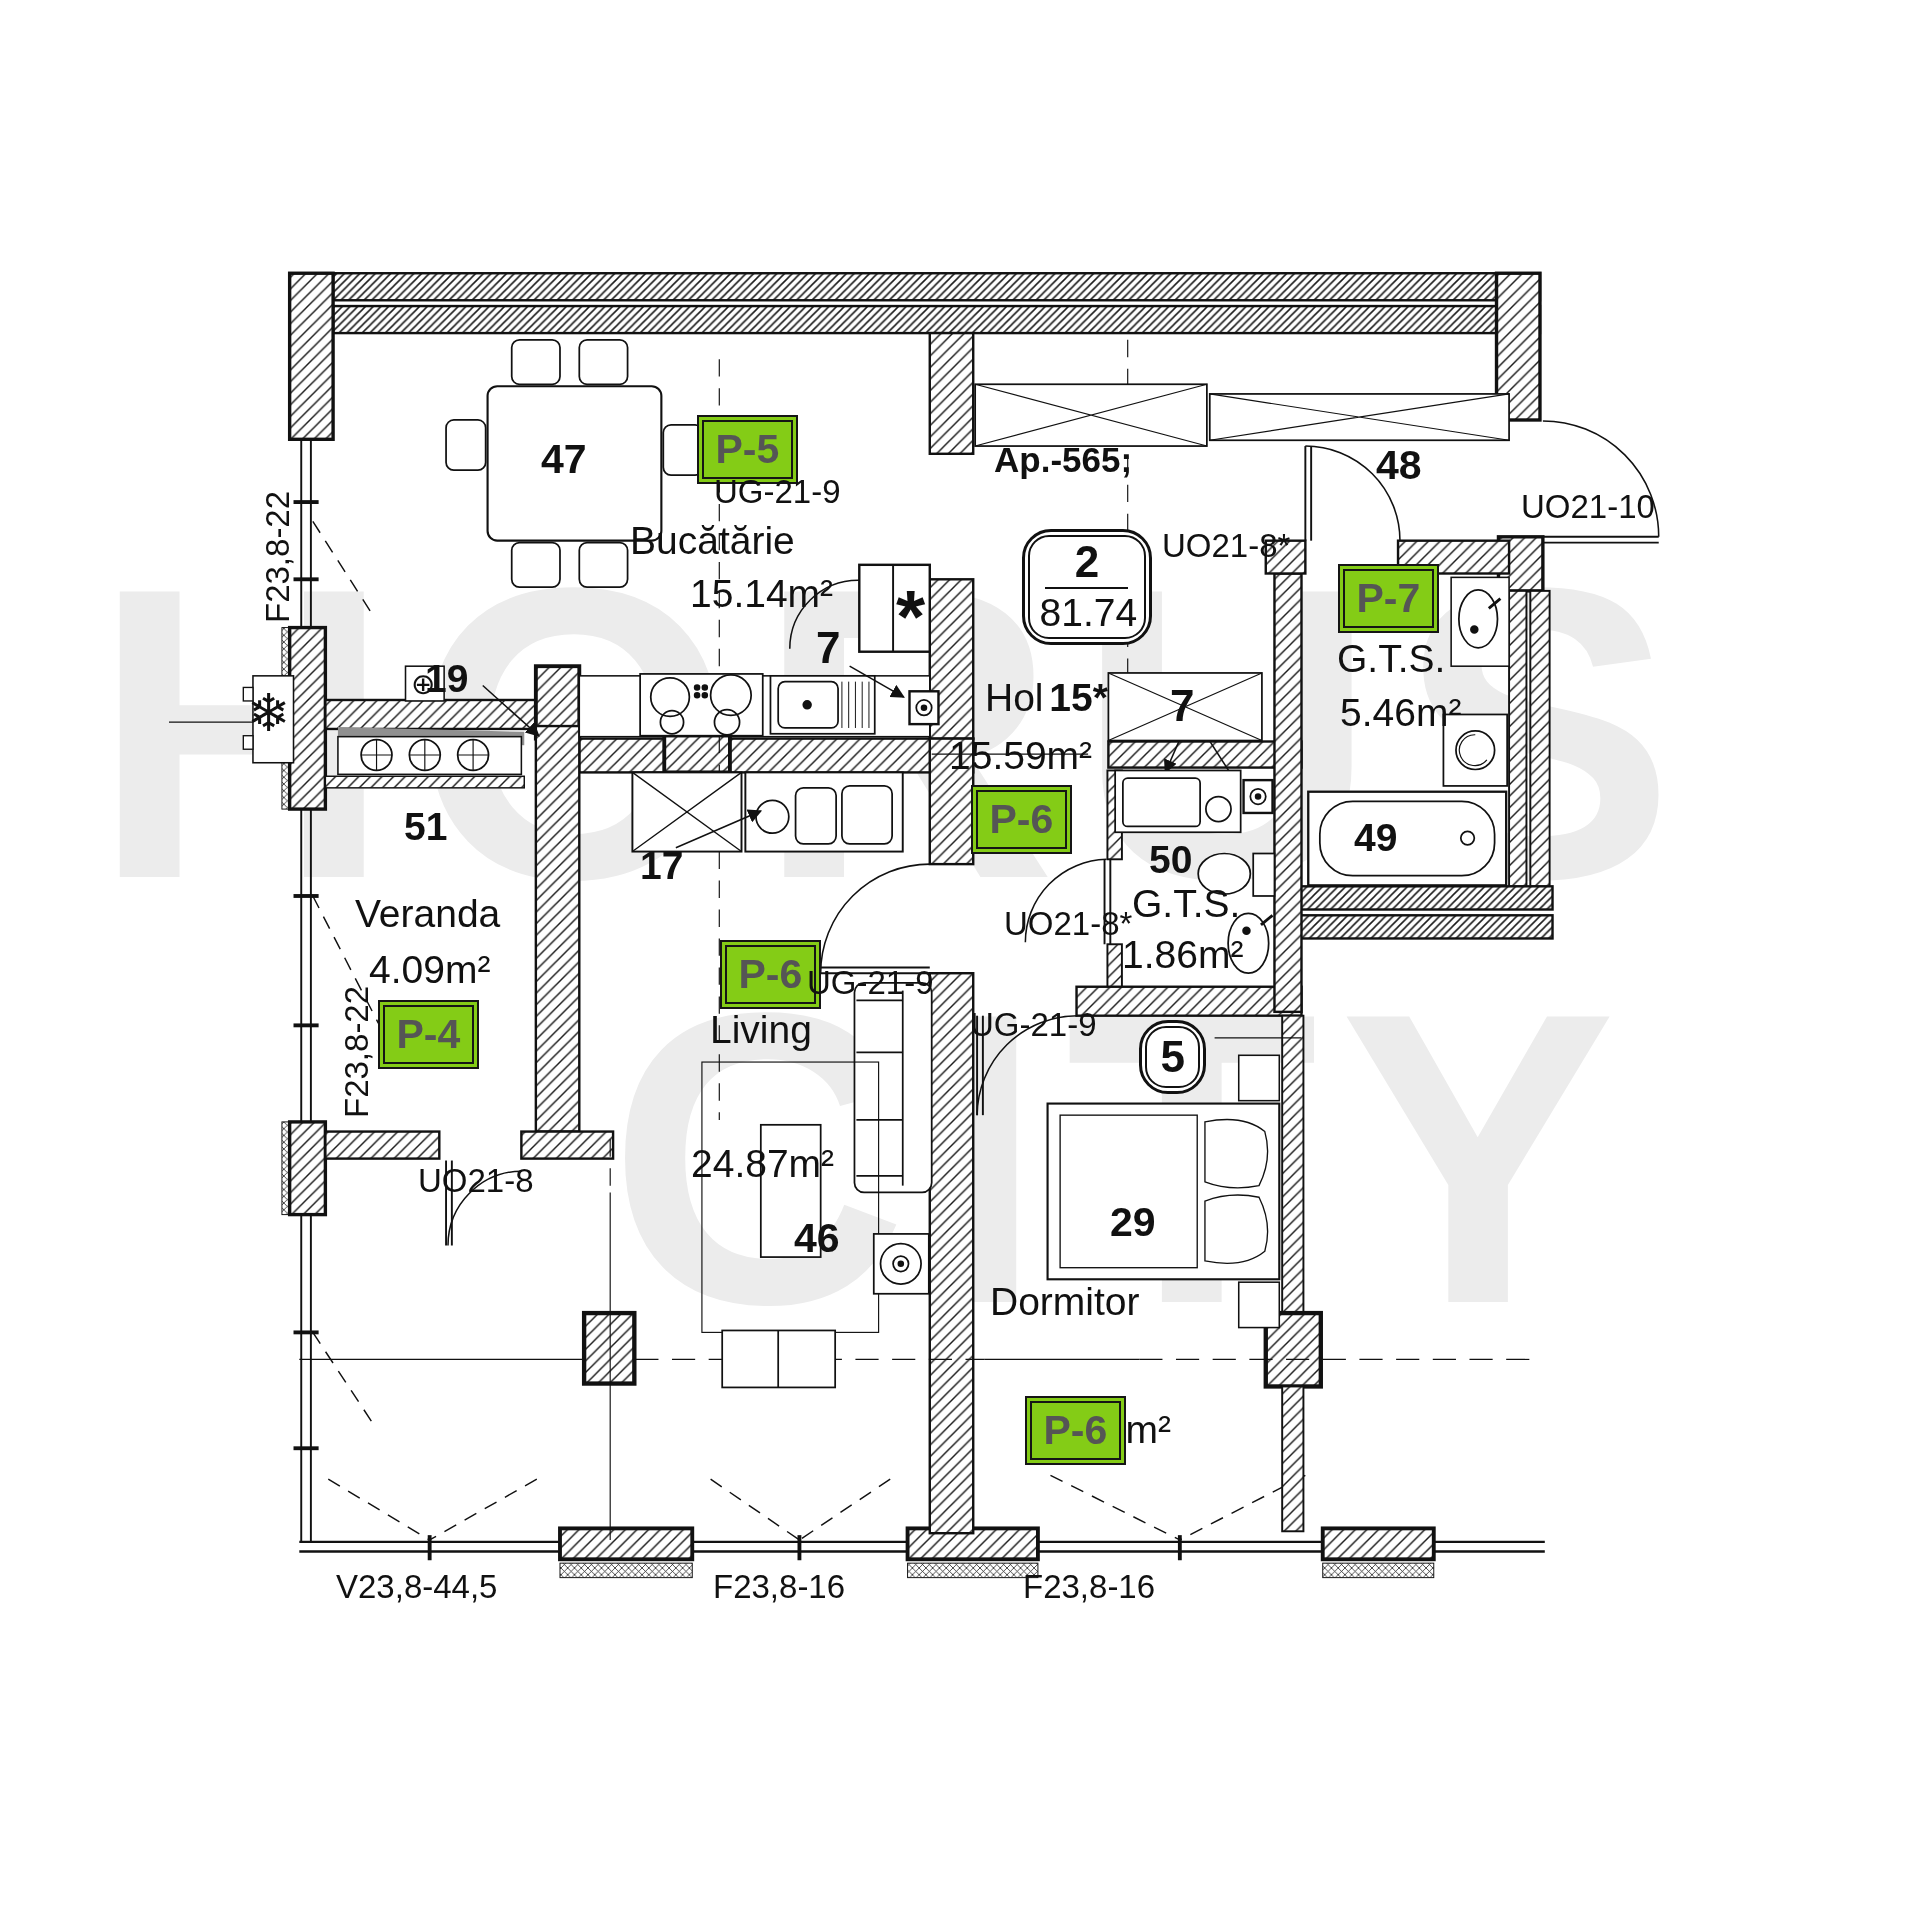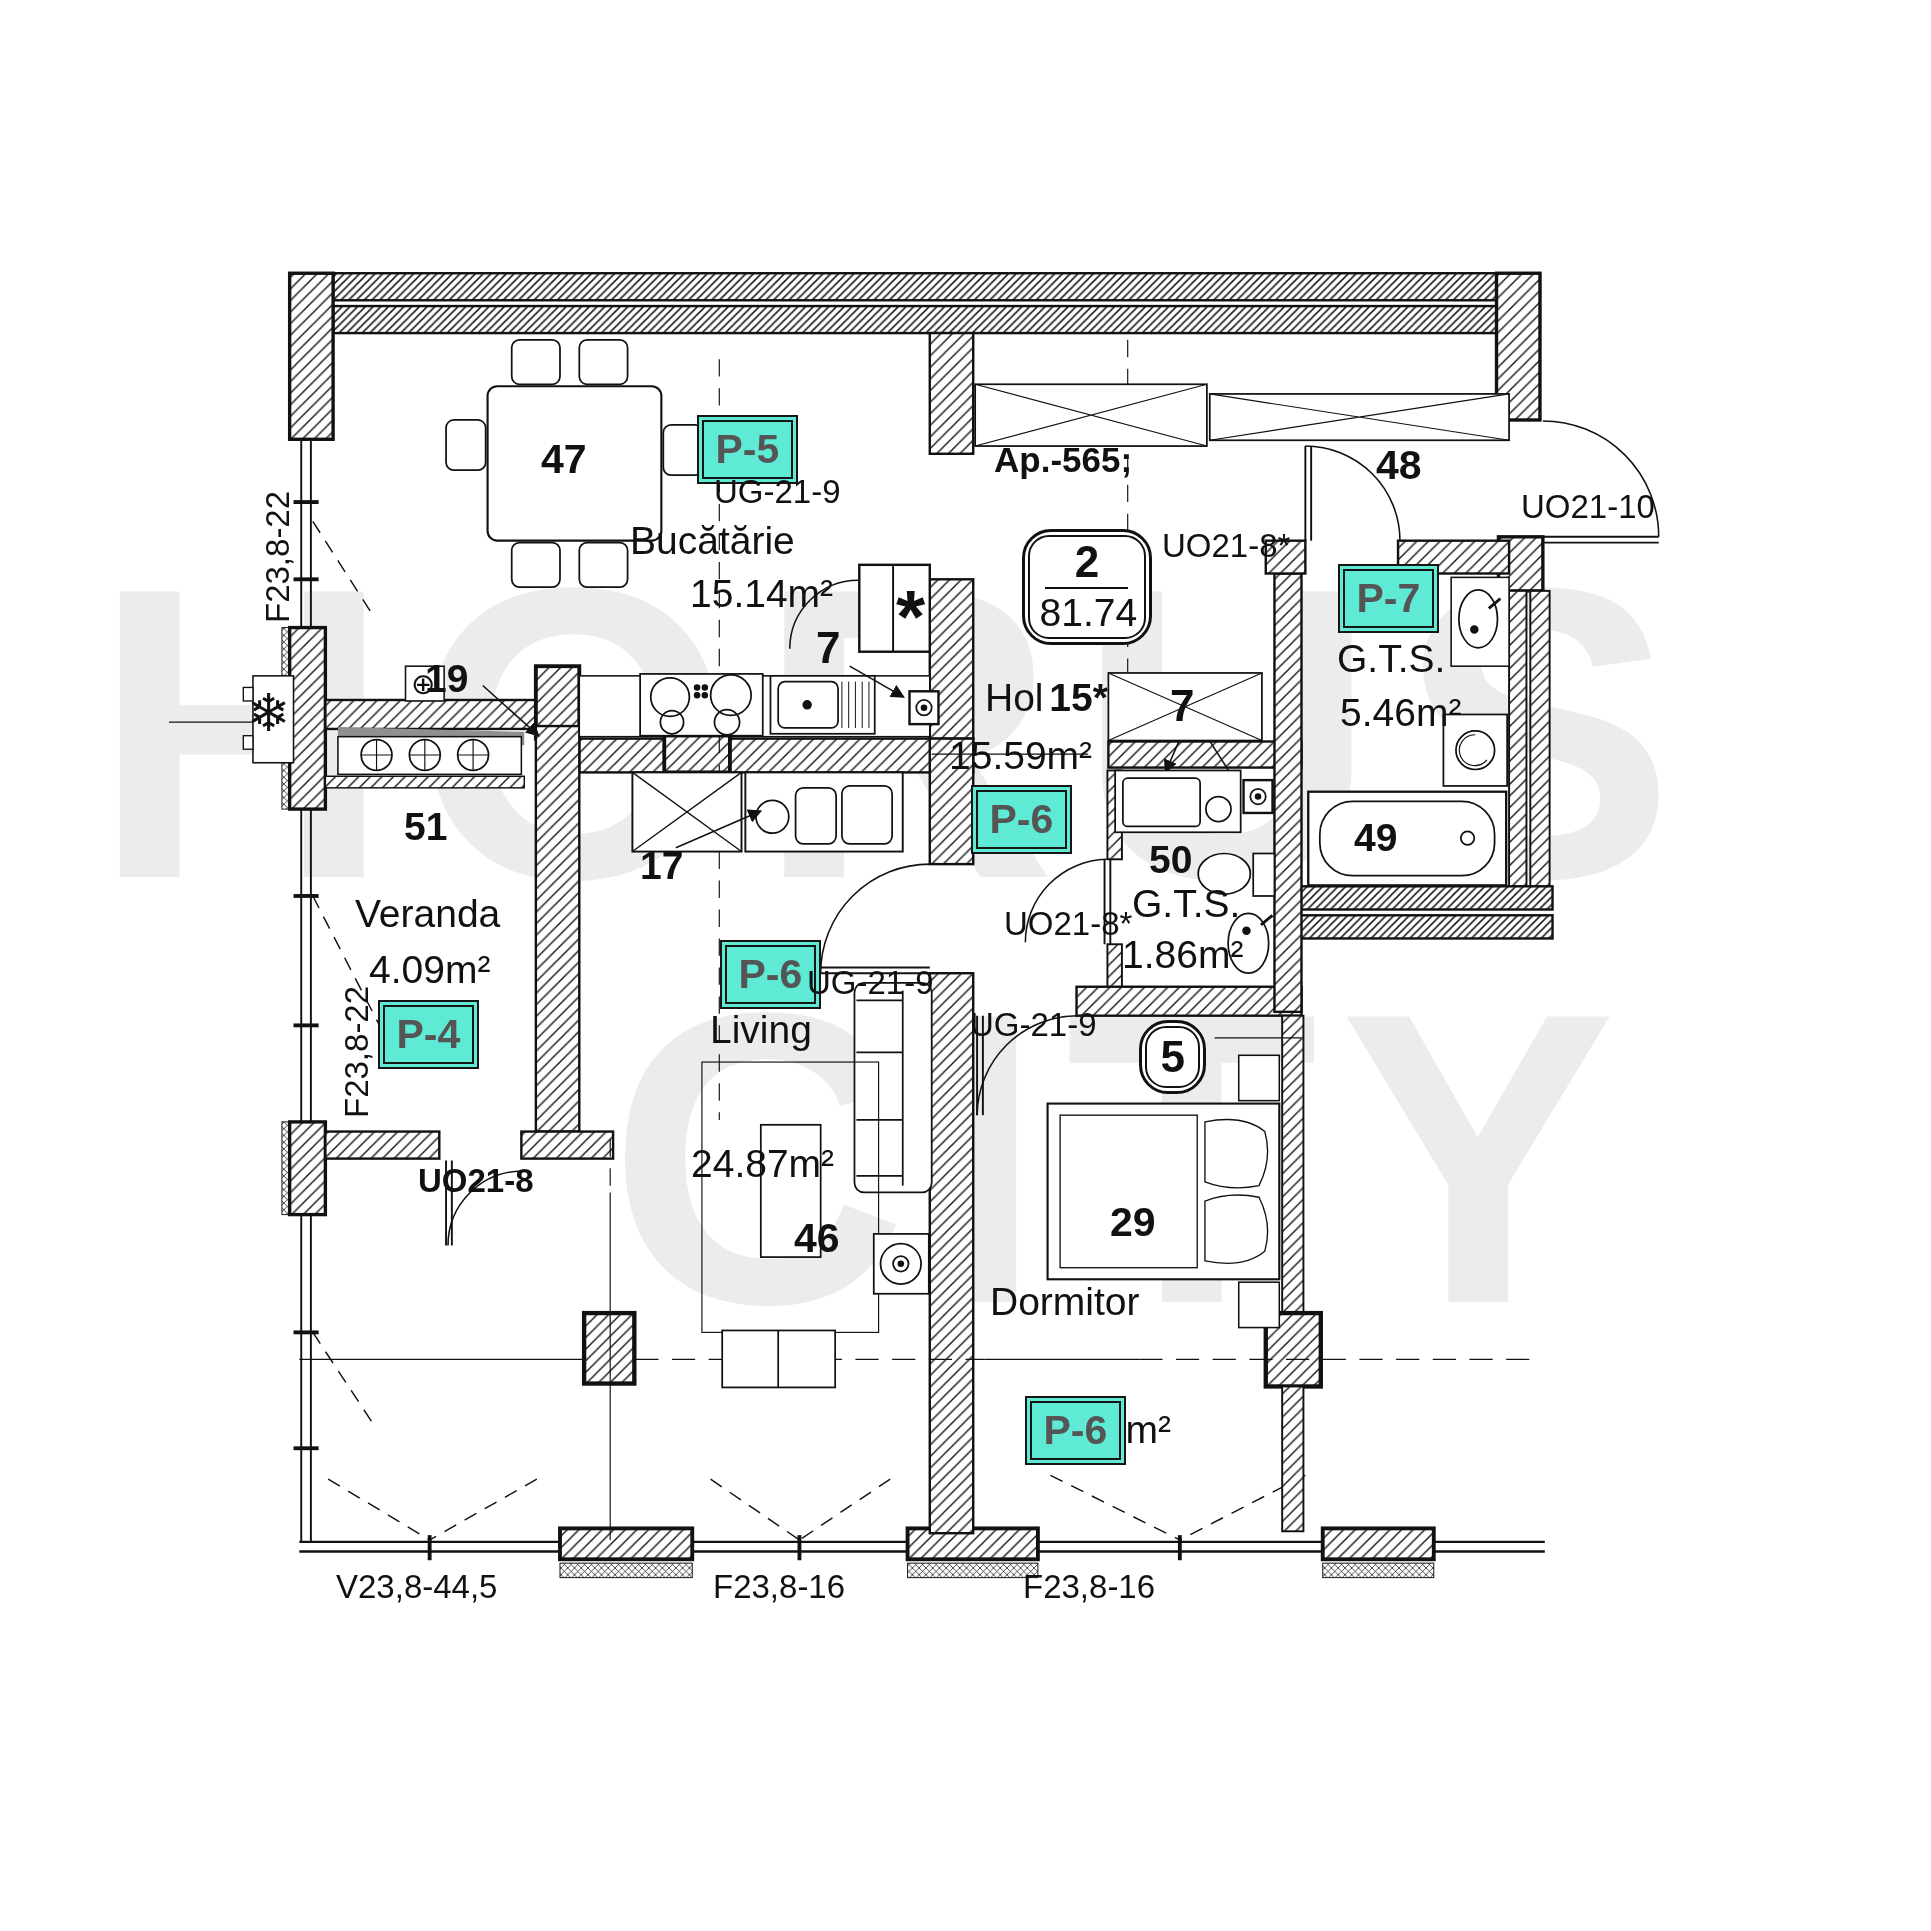--- a/index.html
+++ b/index.html
@@ -6,21 +6,21 @@
   #stage{position:relative;width:1931px;height:1931px;background:#fff;overflow:hidden;
          font-family:"Liberation Sans","DejaVu Sans",sans-serif;color:#111;}
   .wm{position:absolute;font-weight:bold;color:#ececec;font-size:415px;line-height:1;
       letter-spacing:21px;white-space:nowrap;user-select:none;}
   #plan-svg{position:absolute;left:0;top:0;}
   .lbl{position:absolute;white-space:nowrap;color:#111;}
   .s34{font-size:33px;} .s40{font-size:39px;}
   .b36{font-size:35px;font-weight:bold;} .b40{font-size:39px;font-weight:bold;}
   .b42{font-size:41px;font-weight:bold;} .b46{font-size:44px;font-weight:bold;}
   .rot{transform:rotate(-90deg);transform-origin:0 0;}
-  .pbox{position:absolute;background:#5eead4;border:2.9px solid #151515;padding:2.9px;}
+  .pbox{position:absolute;background:#84cc16;border:2.9px solid #151515;padding:2.9px;}
   .pbox .in{border:2.9px solid #151515;padding:0 11.6px;font-weight:bold;font-size:41px;color:#555;line-height:1.35;}
   .badge{position:absolute;background:#fff;border:3.9px solid #111;border-radius:29px;padding:2.9px;}
   .badge .bin{border:2.9px solid #111;border-radius:21px;text-align:center;padding:1.9px 9.7px;}
   .badge .t{font-weight:bold;font-size:44px;line-height:1.05;}
   .badge .bar{border-top:2.9px solid #111;margin:1.9px 5.8px;}
   .badge .a{font-size:39px;line-height:1.15;}
   .badge5 .bin{padding:5.8px 13.5px;}
   .glyph{position:absolute;line-height:1;color:#111;}
   .holrow{display:flex;gap:5.8px;align-items:baseline;}
 </style>
@@ -397,21 +397,21 @@
   <div class="lbl s40" style="left:1132px;top:882px;">G.T.S.</div>
   <div class="lbl s34" style="left:1004px;top:905px;">UO21-8*</div>
   <div class="lbl s40" style="left:1122px;top:933px;">1.86m²</div>
 
   <div class="lbl b40" style="left:404px;top:805px;">51</div>
   <div class="lbl s40" style="left:355px;top:892px;">Veranda</div>
   <div class="lbl s40" style="left:369px;top:948px;">4.09m²</div>
   <div class="pbox" style="left:378px;top:1000px;">
       <div class="in">P-4</div>
     </div>
-  <div class="lbl s34" style="left:418px;top:1162px;font-weight:bold;">UO21-8</div>
+  <div class="lbl s34" style="left:418px;top:1162px;">UO21-8</div>
 
   <div class="lbl b40" style="left:640px;top:844px;">17</div>
   <div class="pbox" style="left:720px;top:940px;">
       <div class="in">P-6</div>
     </div>
   <div class="lbl s40" style="left:710px;top:1008px;">Living</div>
   <div class="lbl s40" style="left:691px;top:1110px;margin-top:32px;">24.87m²</div>
   <div class="lbl b42" style="left:794px;top:1215px;">46</div>
   <div class="lbl s34" style="left:807px;top:964px;">UG-21-9</div>
 

